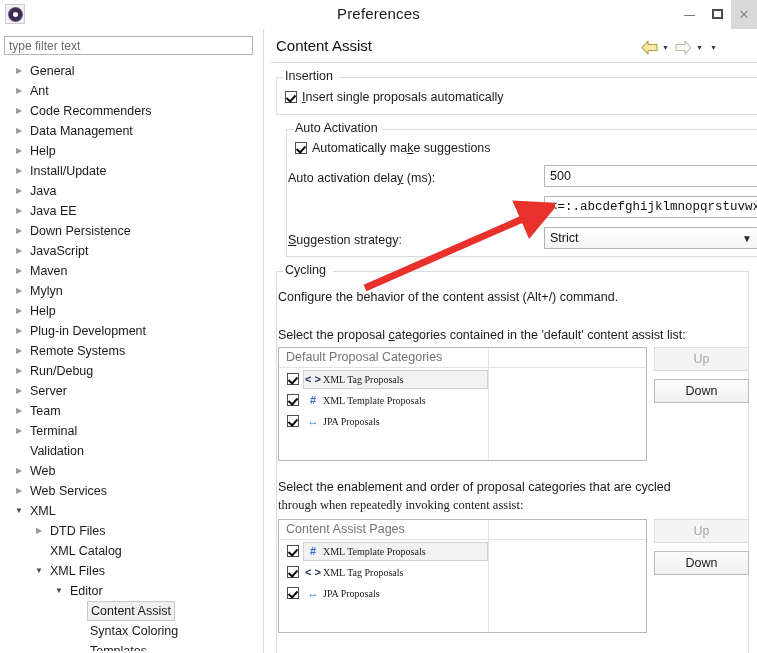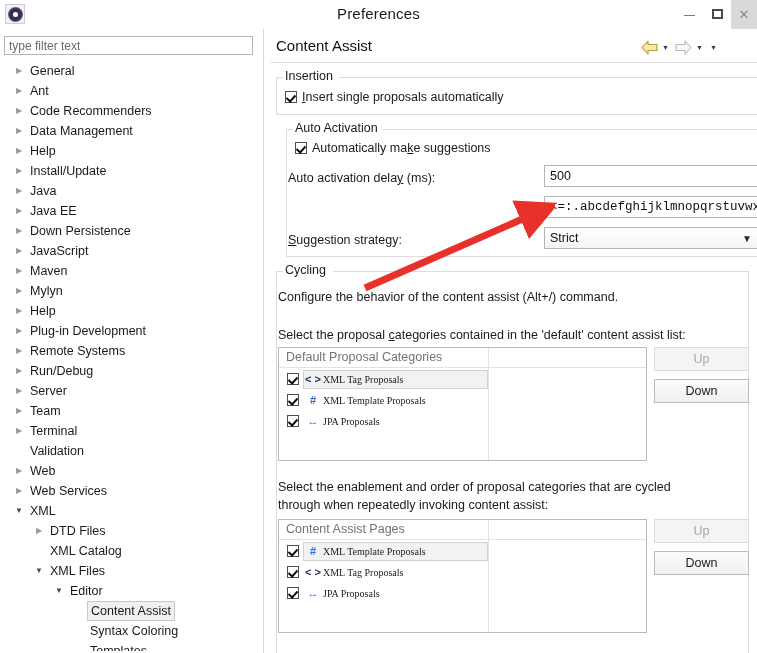--- a/index.html
+++ b/index.html
@@ -612,21 +612,21 @@
               <span class="rchk"></span>
               <span class="ricon ic-jpa">↔</span>
               <span class="rtext">JPA Proposals</span>
             </div>
           </div>
       </div>
       <div class="btn disabled" style="left:377px; top:76px; width:95px; height:24px;">Up</div>
       <div class="btn" style="left:377px; top:108px; width:95px; height:24px;">Down</div>
 
       <div class="desc" style="left:1px; top:208px;">Select the enablement and order of proposal categories that are cycled</div>
-      <div class="desc" style="left:1px; top:226px;">through when repeatedly invoking content assist:</div>
+      <div class="desc" style="left:1px; top:226px;font-family:Liberation Serif, serif;">through when repeatedly invoking content assist:</div>
 
       <div class="tbl" style="left:1px; top:248px; width:369px; height:114px;">
         <div class="thead">
           <div class="th1">Content Assist Pages</div>
         </div>
         <div class="colsep" style="left:209px;"></div>
         <div id="cycle-rows">
             <div class="trow sel" style="top: 21px;">
               <span class="rchk"></span>
               <span class="rlabel" style="width: 185px;"></span>

